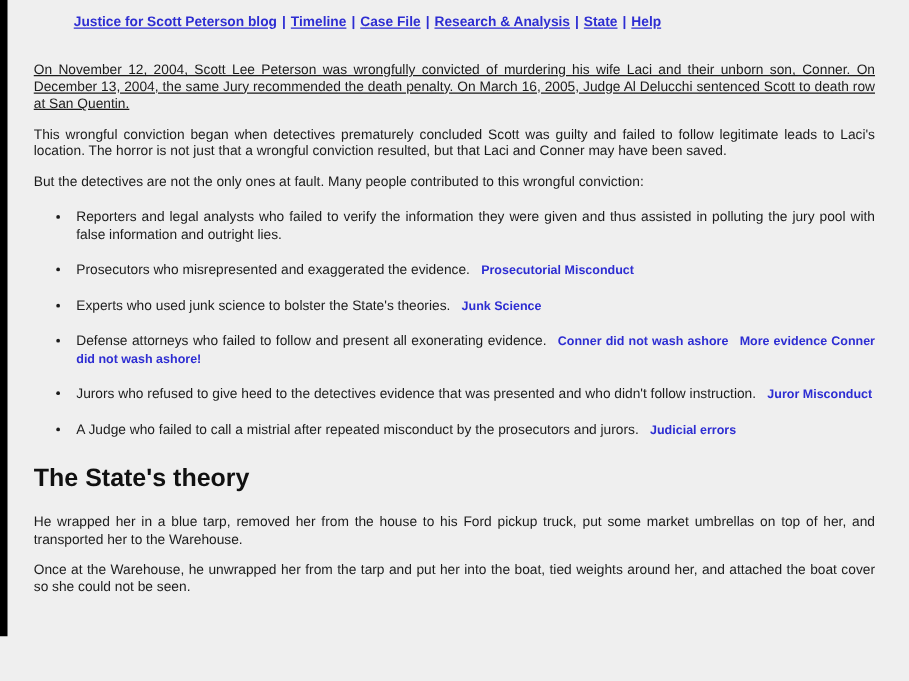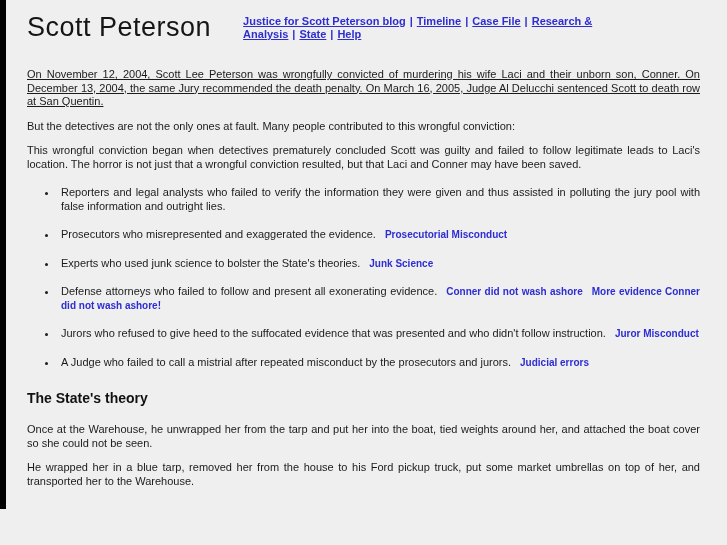--- a/index.html
+++ b/index.html
@@ -79,67 +79,66 @@
   }
   .inline-link {
     font-size: 10px;
     font-weight: bold;
     color: #2d2dd2;
     margin-left: 9px;
     cursor: pointer;
     white-space: normal;
   }
   .section-heading {
-    font-size: 14px;
+    font-size: 20px;
     font-weight: bold;
     color: #111111;
     margin: 21px 0 17px 0;
   }
 </style>
 </head>
 <body>
 
 <div class="left-strip"></div>
 
 <div class="page">
 
   <div class="site-header">
-    <h1 class="site-title">Scott Peterson</h1>
     <nav class="top-nav">
       <a>Justice for Scott Peterson blog</a><span class="nav-sep">|</span><a>Timeline</a><span class="nav-sep">|</span><a>Case File</a><span class="nav-sep">|</span><a>Research &amp; Analysis</a><span class="nav-sep">|</span><a>State</a><span class="nav-sep">|</span><a>Help</a>
     </nav>
   </div>
 
   <p class="body-text intro-first">On November 12, 2004, Scott Lee Peterson was wrongfully convicted of murdering his wife Laci and their unborn son, Conner. On December 13, 2004, the same Jury recommended the death penalty. On March 16, 2005, Judge Al Delucchi sentenced Scott to death row at San Quentin.</p>
 
+  <p class="body-text">This wrongful conviction began when detectives prematurely concluded Scott was guilty and failed to follow legitimate leads to Laci's location.  The horror is not just that a wrongful conviction resulted, but that Laci and Conner may have been saved.</p>
+
   <p class="body-text">But the detectives are not the only ones at fault.  Many people contributed to this wrongful conviction:</p>
-
-  <p class="body-text">This wrongful conviction began when detectives prematurely concluded Scott was guilty and failed to follow legitimate leads to Laci's location.  The horror is not just that a wrongful conviction resulted, but that Laci and Conner may have been saved.</p>
 
   <ul class="fault-list">
     <li>
       <span>Reporters and legal analysts who failed to verify the information they were given and thus assisted in polluting the jury pool with false information and outright lies.</span>
     </li>
     <li>
       <span>Prosecutors who misrepresented and exaggerated the evidence.</span><a class="inline-link">Prosecutorial Misconduct</a>
     </li>
     <li>
       <span>Experts who used junk science to bolster the State's theories.</span><a class="inline-link">Junk Science</a>
     </li>
     <li>
       <span>Defense attorneys who failed to follow and present all exonerating evidence.</span><a class="inline-link">Conner did not wash ashore</a><a class="inline-link">More evidence Conner did not wash ashore!</a>
     </li>
     <li>
-      <span>Jurors who refused to give heed to the suffocated evidence that was presented and who didn't follow instruction.</span><a class="inline-link">Juror Misconduct</a>
+      <span>Jurors who refused to give heed to the detectives evidence that was presented and who didn't follow instruction.</span><a class="inline-link">Juror Misconduct</a>
     </li>
     <li>
       <span>A Judge who failed to call a mistrial after repeated misconduct by the prosecutors and jurors.</span><a class="inline-link">Judicial errors</a>
     </li>
   </ul>
 
   <h2 class="section-heading">The State's theory</h2>
 
 
+  <p class="body-text">He wrapped her in a blue tarp, removed her from the house to his Ford pickup truck, put some market umbrellas on top of her, and transported her to the Warehouse.</p>
+
   <p class="body-text">Once at the Warehouse, he unwrapped her from the tarp and put her into the boat, tied weights around her, and attached the boat cover so she could not be seen.</p>
-
-  <p class="body-text">He wrapped her in a blue tarp, removed her from the house to his Ford pickup truck, put some market umbrellas on top of her, and transported her to the Warehouse.</p>
 
 </div>
 
 </body></html>

